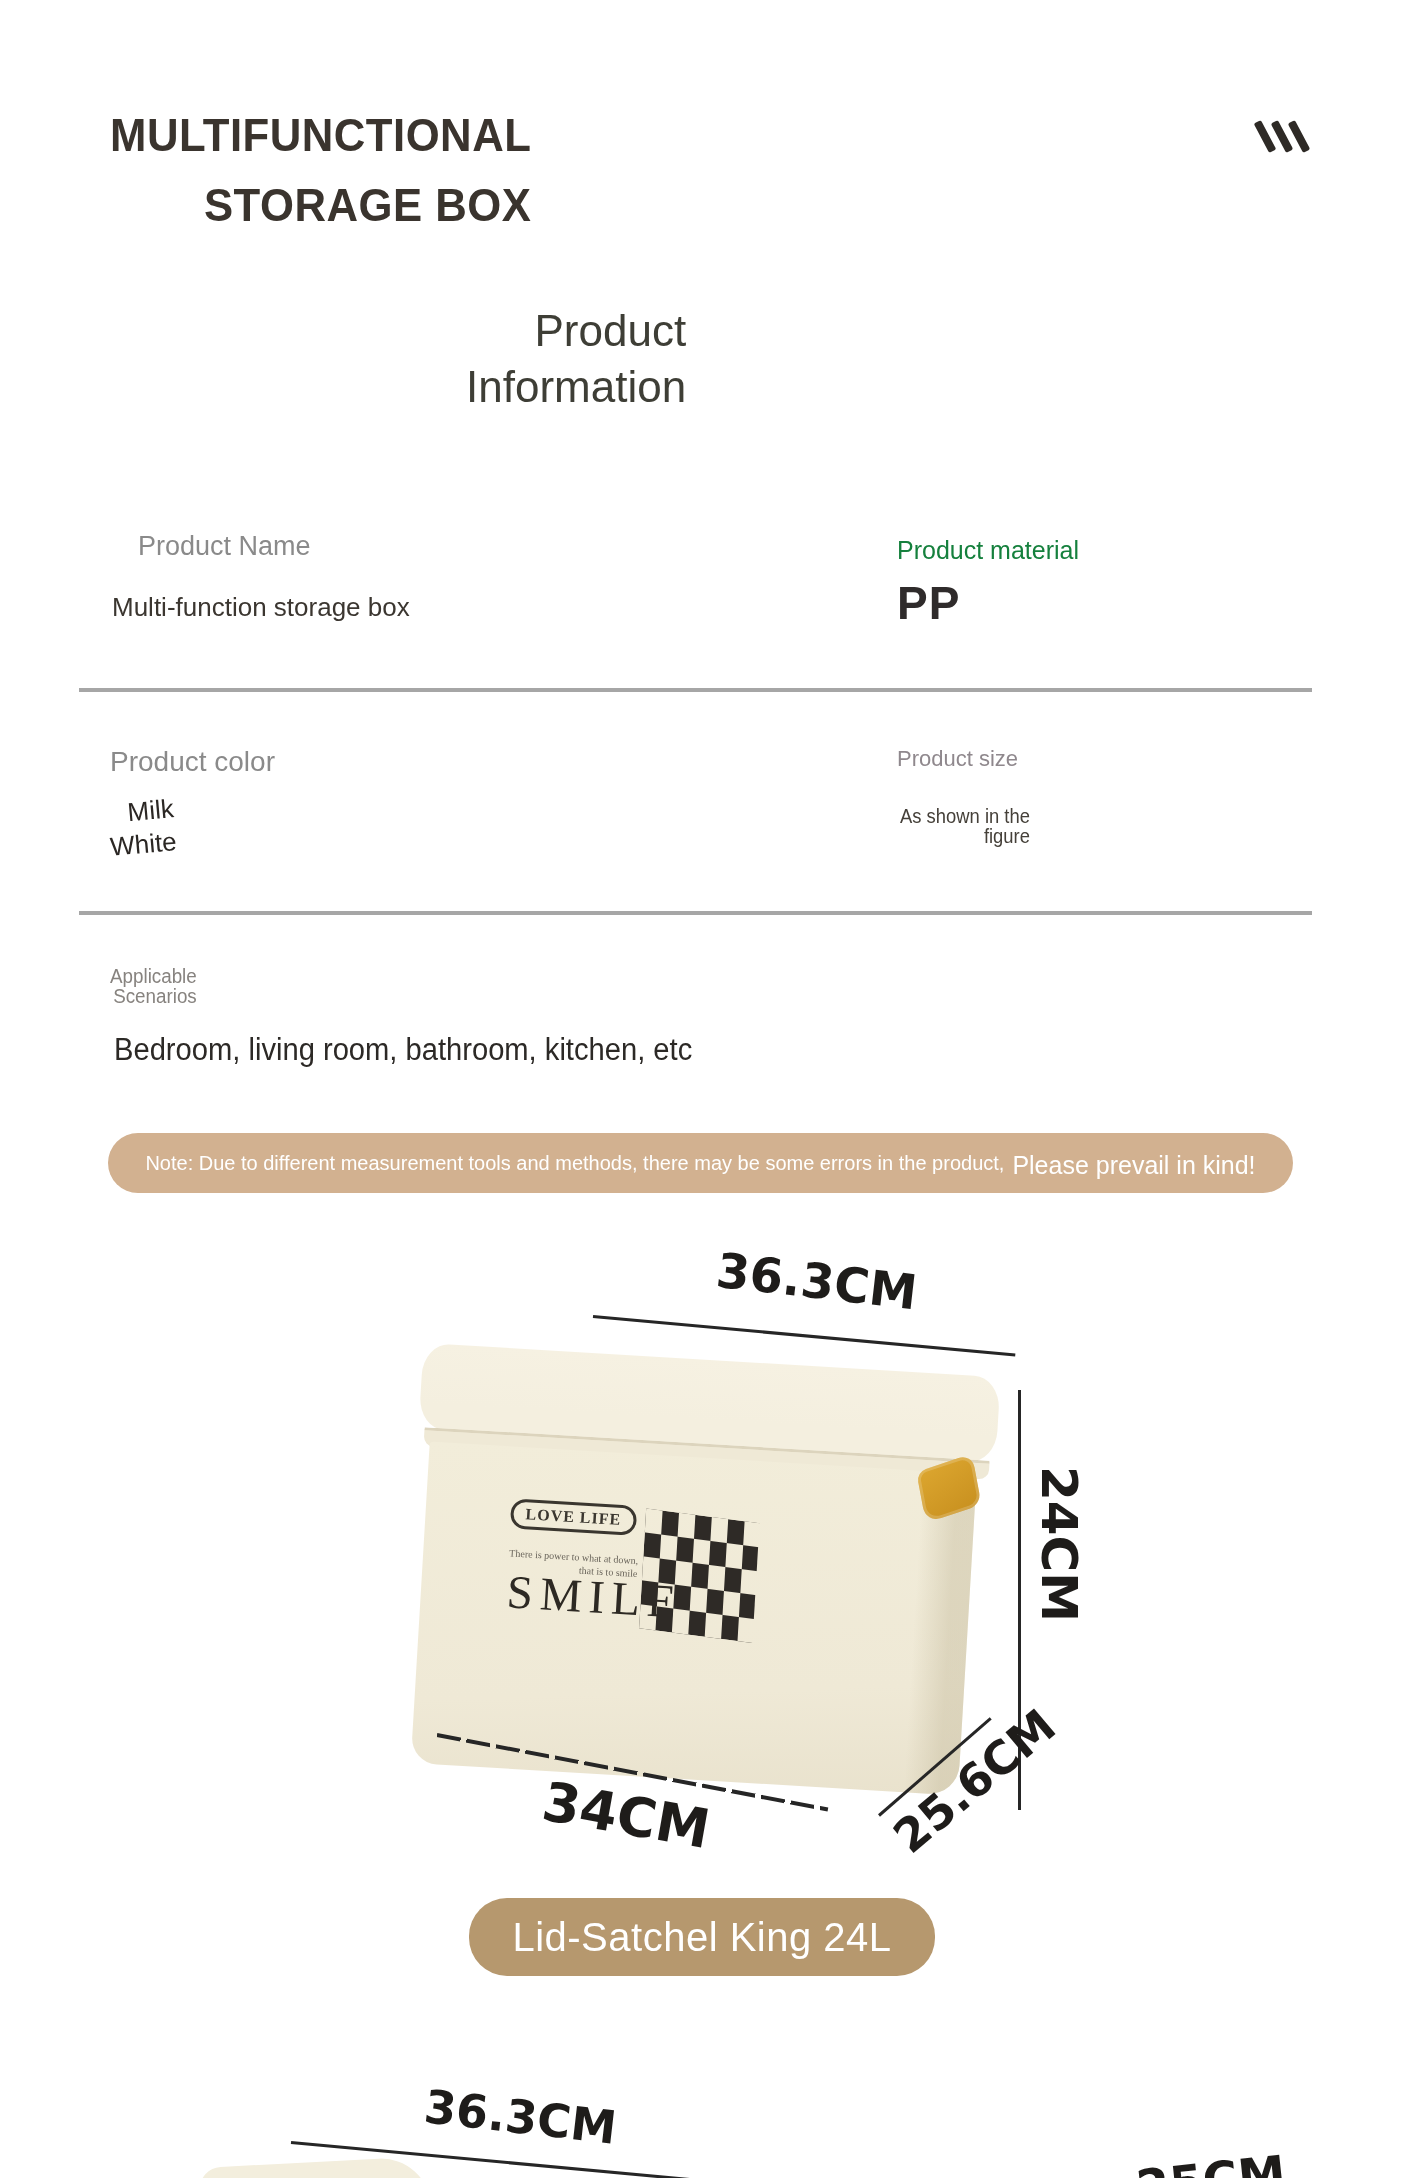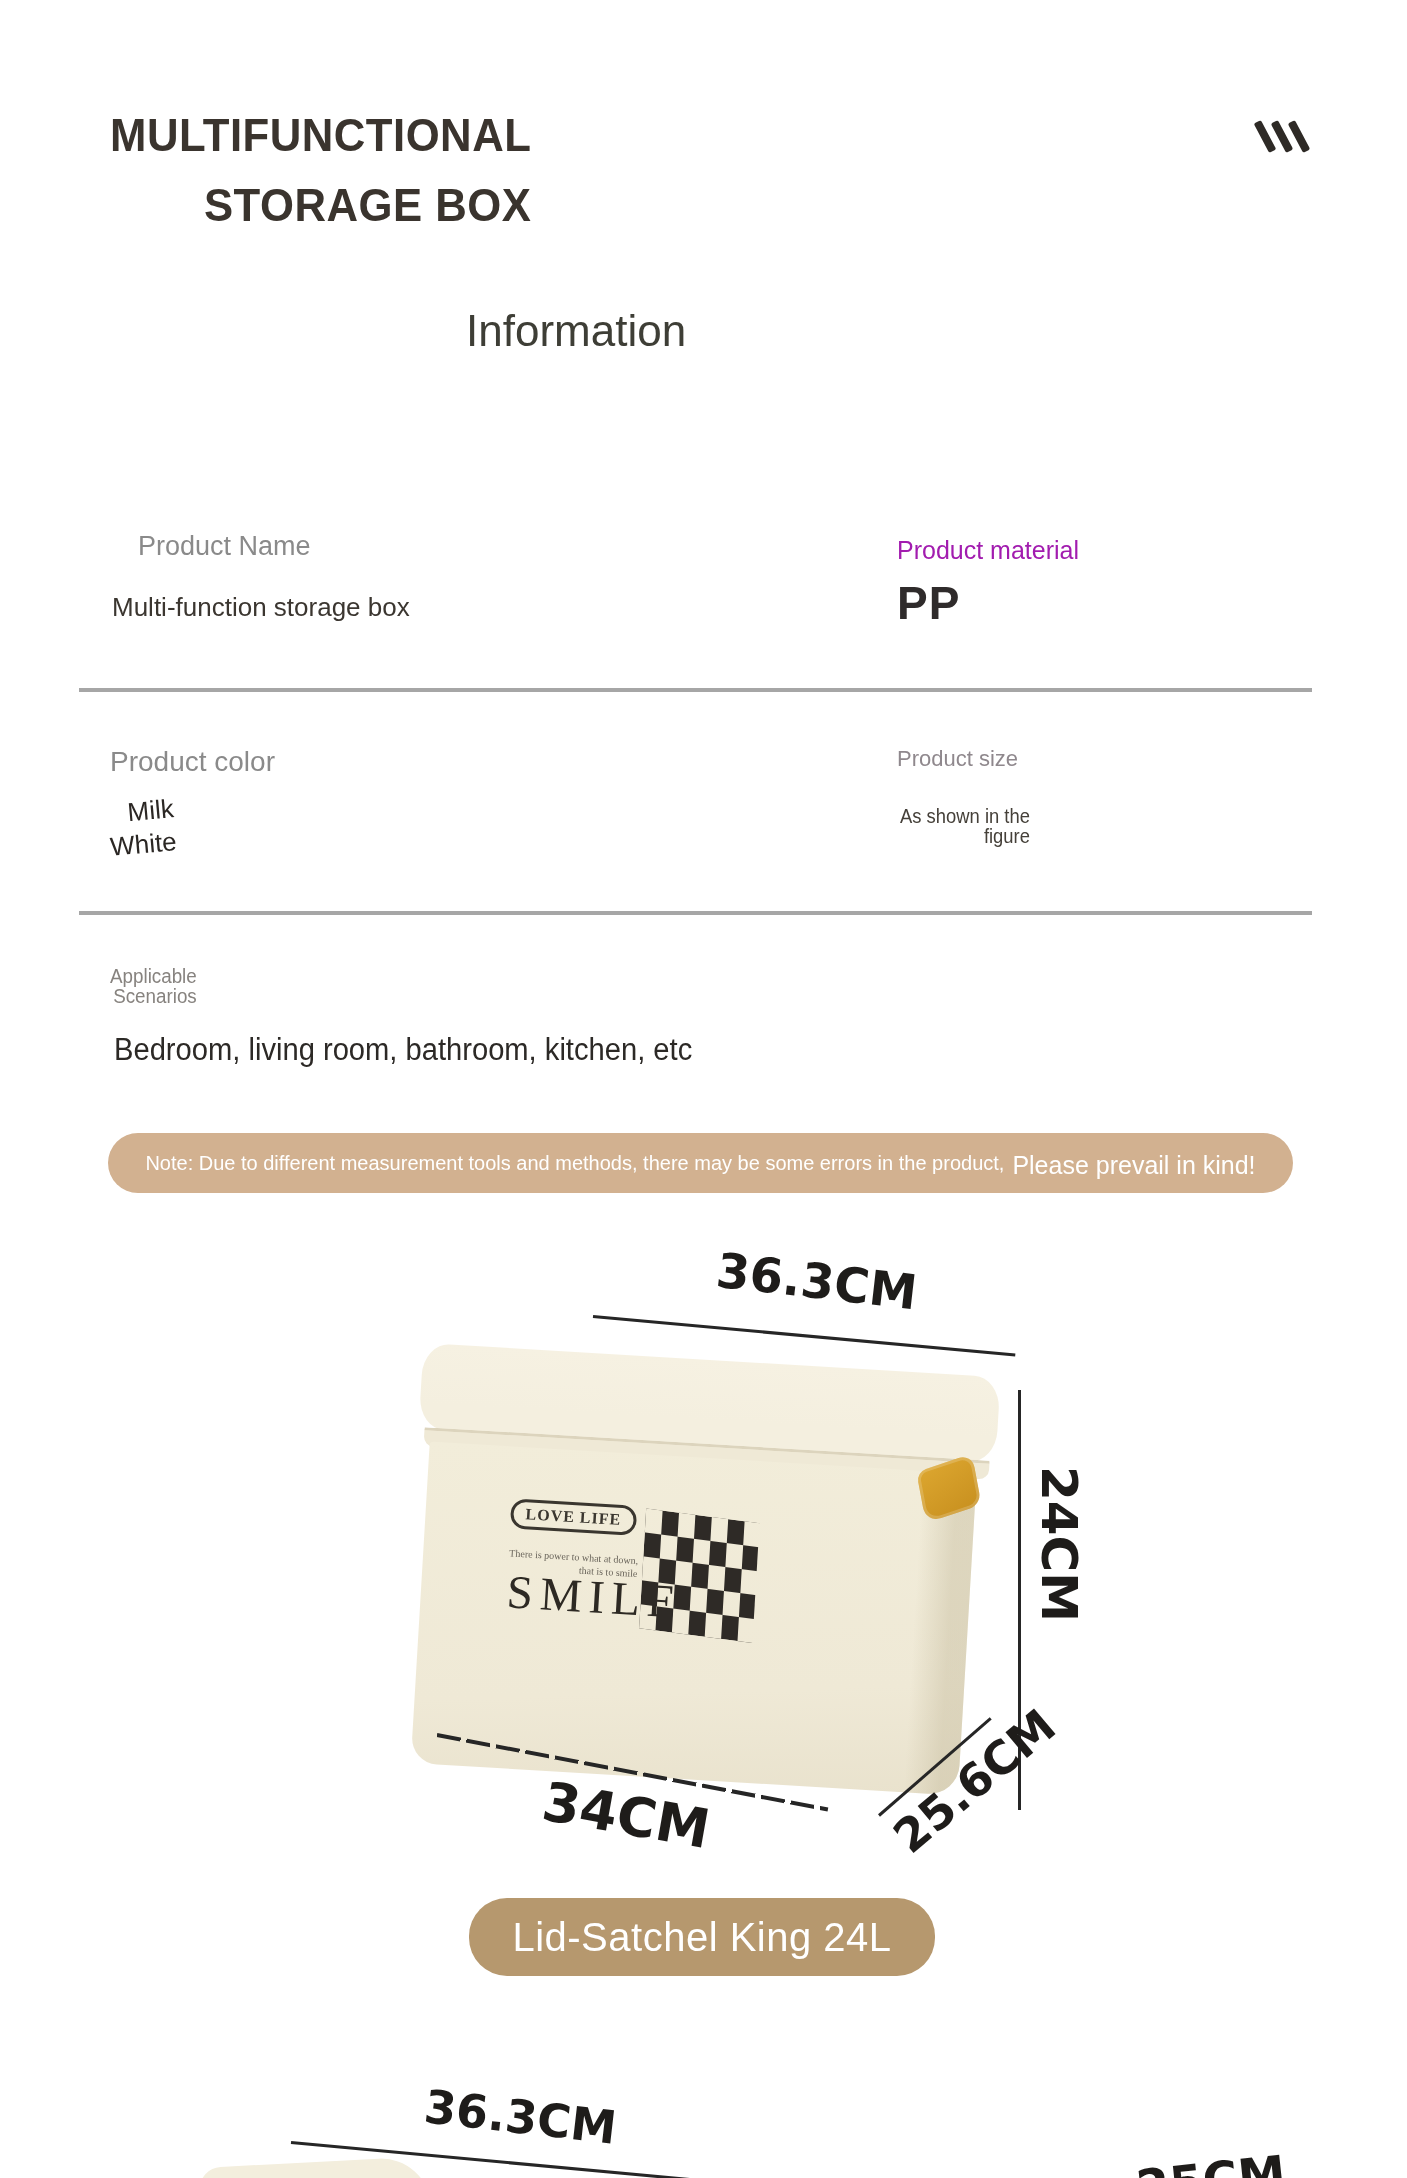--- a/index.html
+++ b/index.html
@@ -15,21 +15,21 @@
              transform:rotate(-28deg);border-radius:2px;margin-left:9px;}
 
   .section-heading{position:absolute;left:466px;top:303px;font-size:44px;color:#3e3e36;
                    line-height:56px;}
 
   
   .lab{position:absolute;color:var(--label-gray);}
   .val{position:absolute;color:var(--value-dark);}
   .name-label{left:112px;top:531px;font-size:27px;margin-left:26px;}
   .name-value{left:112px;top:592px;font-size:26px;}
-  .material-label{left:897px;top:536px;font-size:25px;color:#a21caf;}
+  .material-label{left:897px;top:536px;font-size:25px;color:#15803d;}
   .material-value{left:897px;top:576px;font-size:46px;font-weight:bold;color:#2f2b2b;letter-spacing:1px;}
   .color-label{left:110px;top:746px;font-size:28px;}
   .color-value{left:106px;top:798px;font-size:26px;line-height:33px;color:#2b2724;
                transform:rotate(-5deg);transform-origin:left top;}
   .size-label{left:897px;top:746px;font-size:22px;color:#8f888d;}
   .size-value{left:900px;top:806px;font-size:20px;line-height:20px;color:#454039;
               transform:scaleX(.92);transform-origin:left top;}
   .scen-label{left:110px;top:966px;font-size:20px;line-height:20px;color:#87837f;
               transform:scaleX(.94);transform-origin:left top;}
   .scen-value{left:114px;top:1032px;font-size:31px;color:#2c2926;
@@ -106,20 +106,21 @@
 
 <div class="page">
 
   <div class="brand">
     <div>MULTIFUNCTIONAL</div>
     <div>STORAGE BOX</div>
   </div>
   <div class="slashes"><i></i><i></i><i></i></div>
 
   <div class="section-heading">
+    <div>Product</div>
     <div>Information</div>
   </div>
 
   <div class="lab name-label">Product Name</div>
   <div class="val name-value">Multi-function storage box</div>
 
   <div class="lab material-label">Product material</div>
   <div class="val material-value">PP</div>
 
   <div class="divider divider-1"></div>

